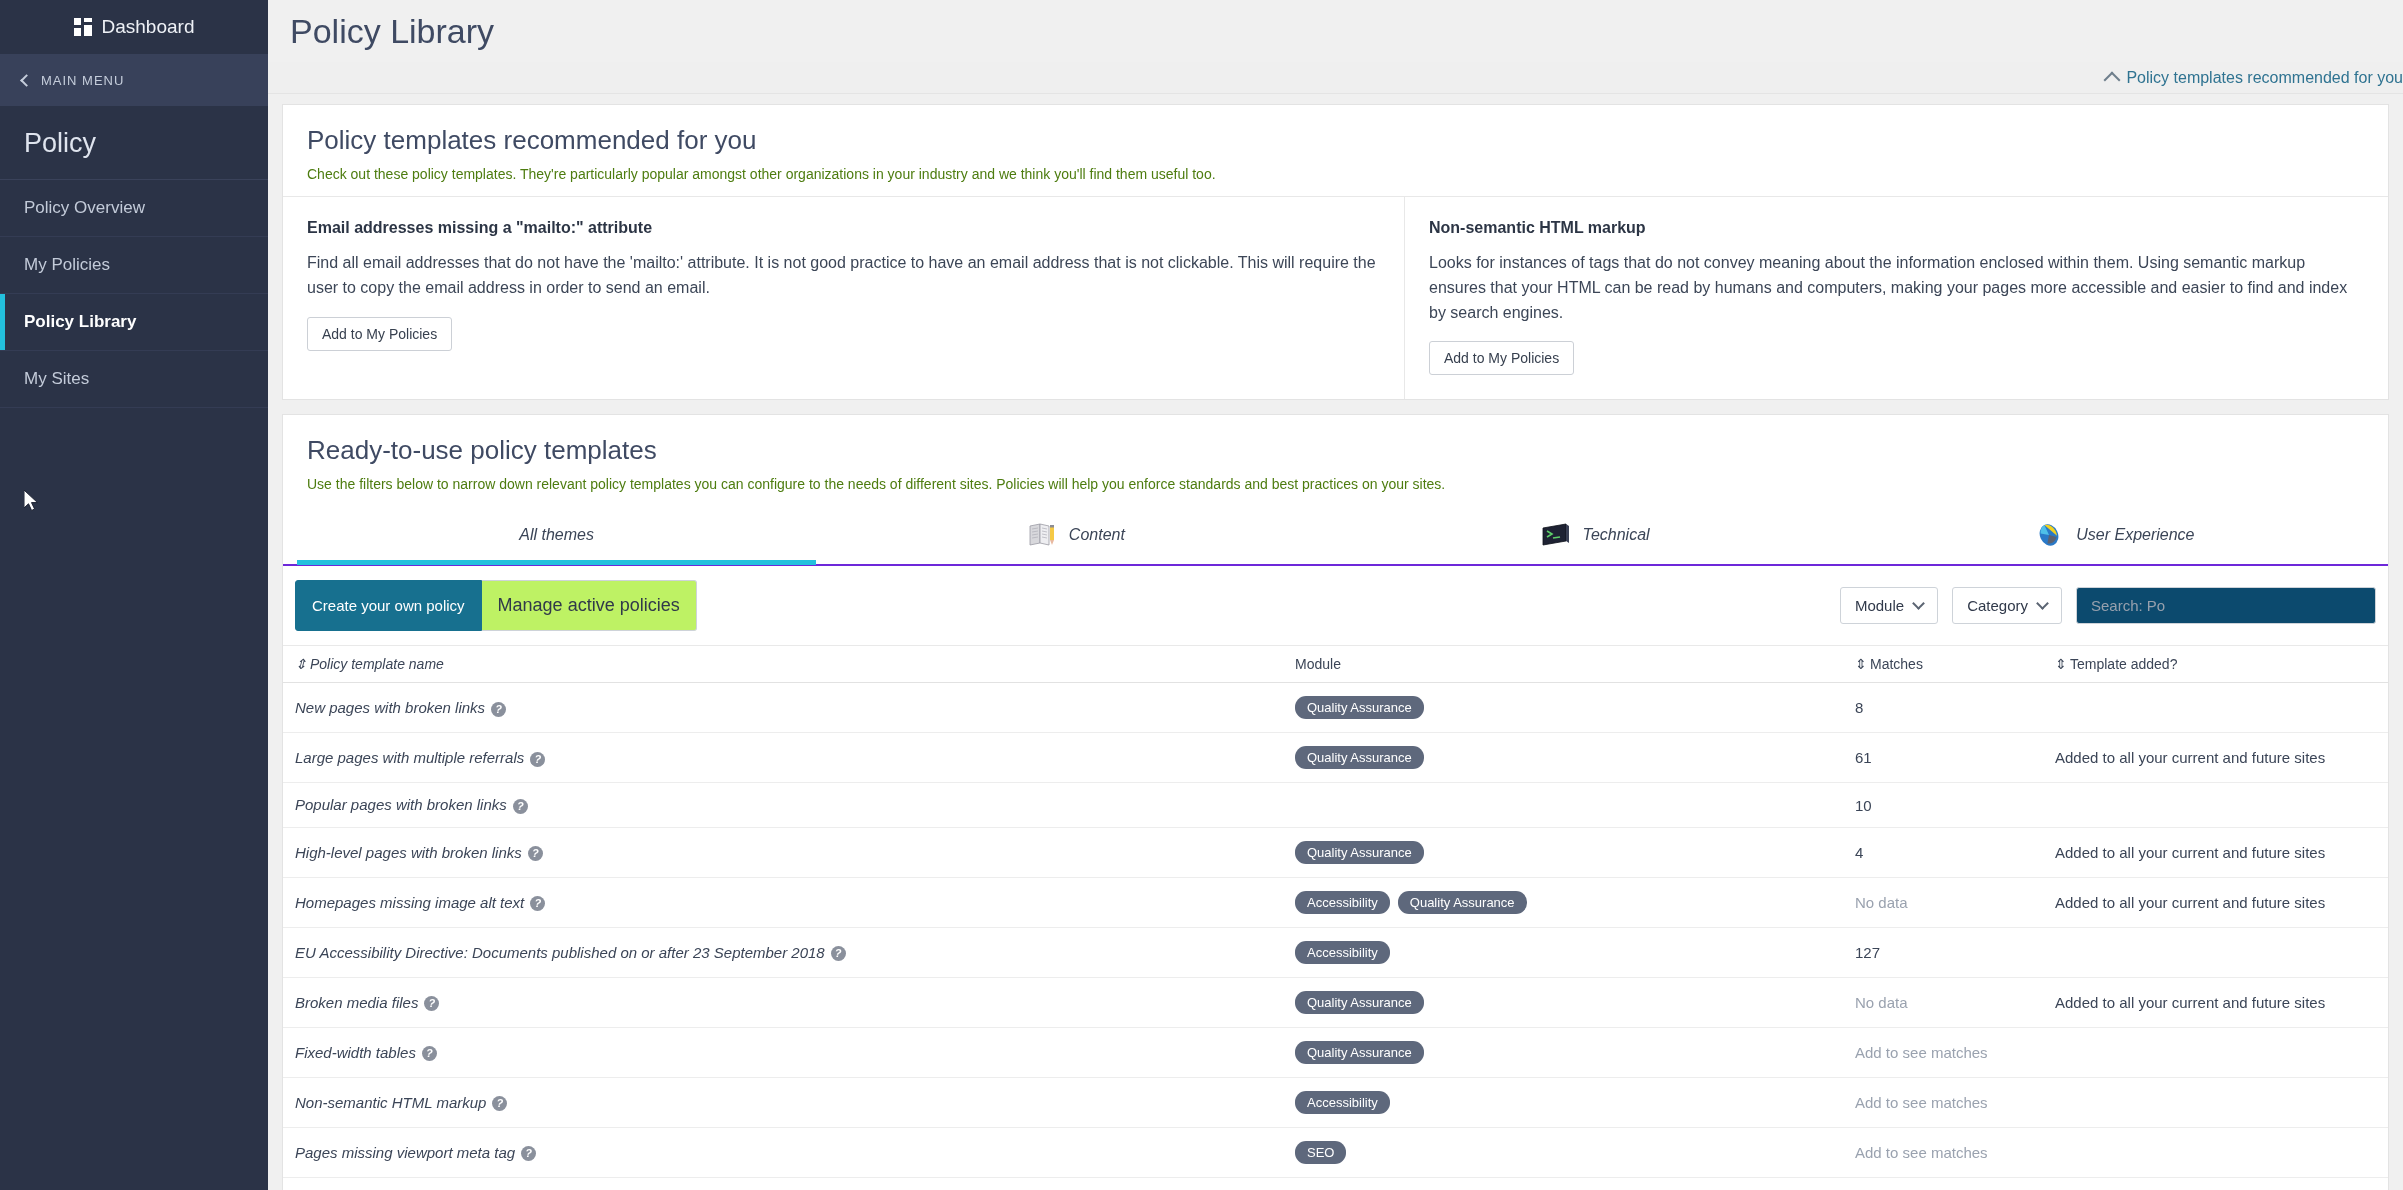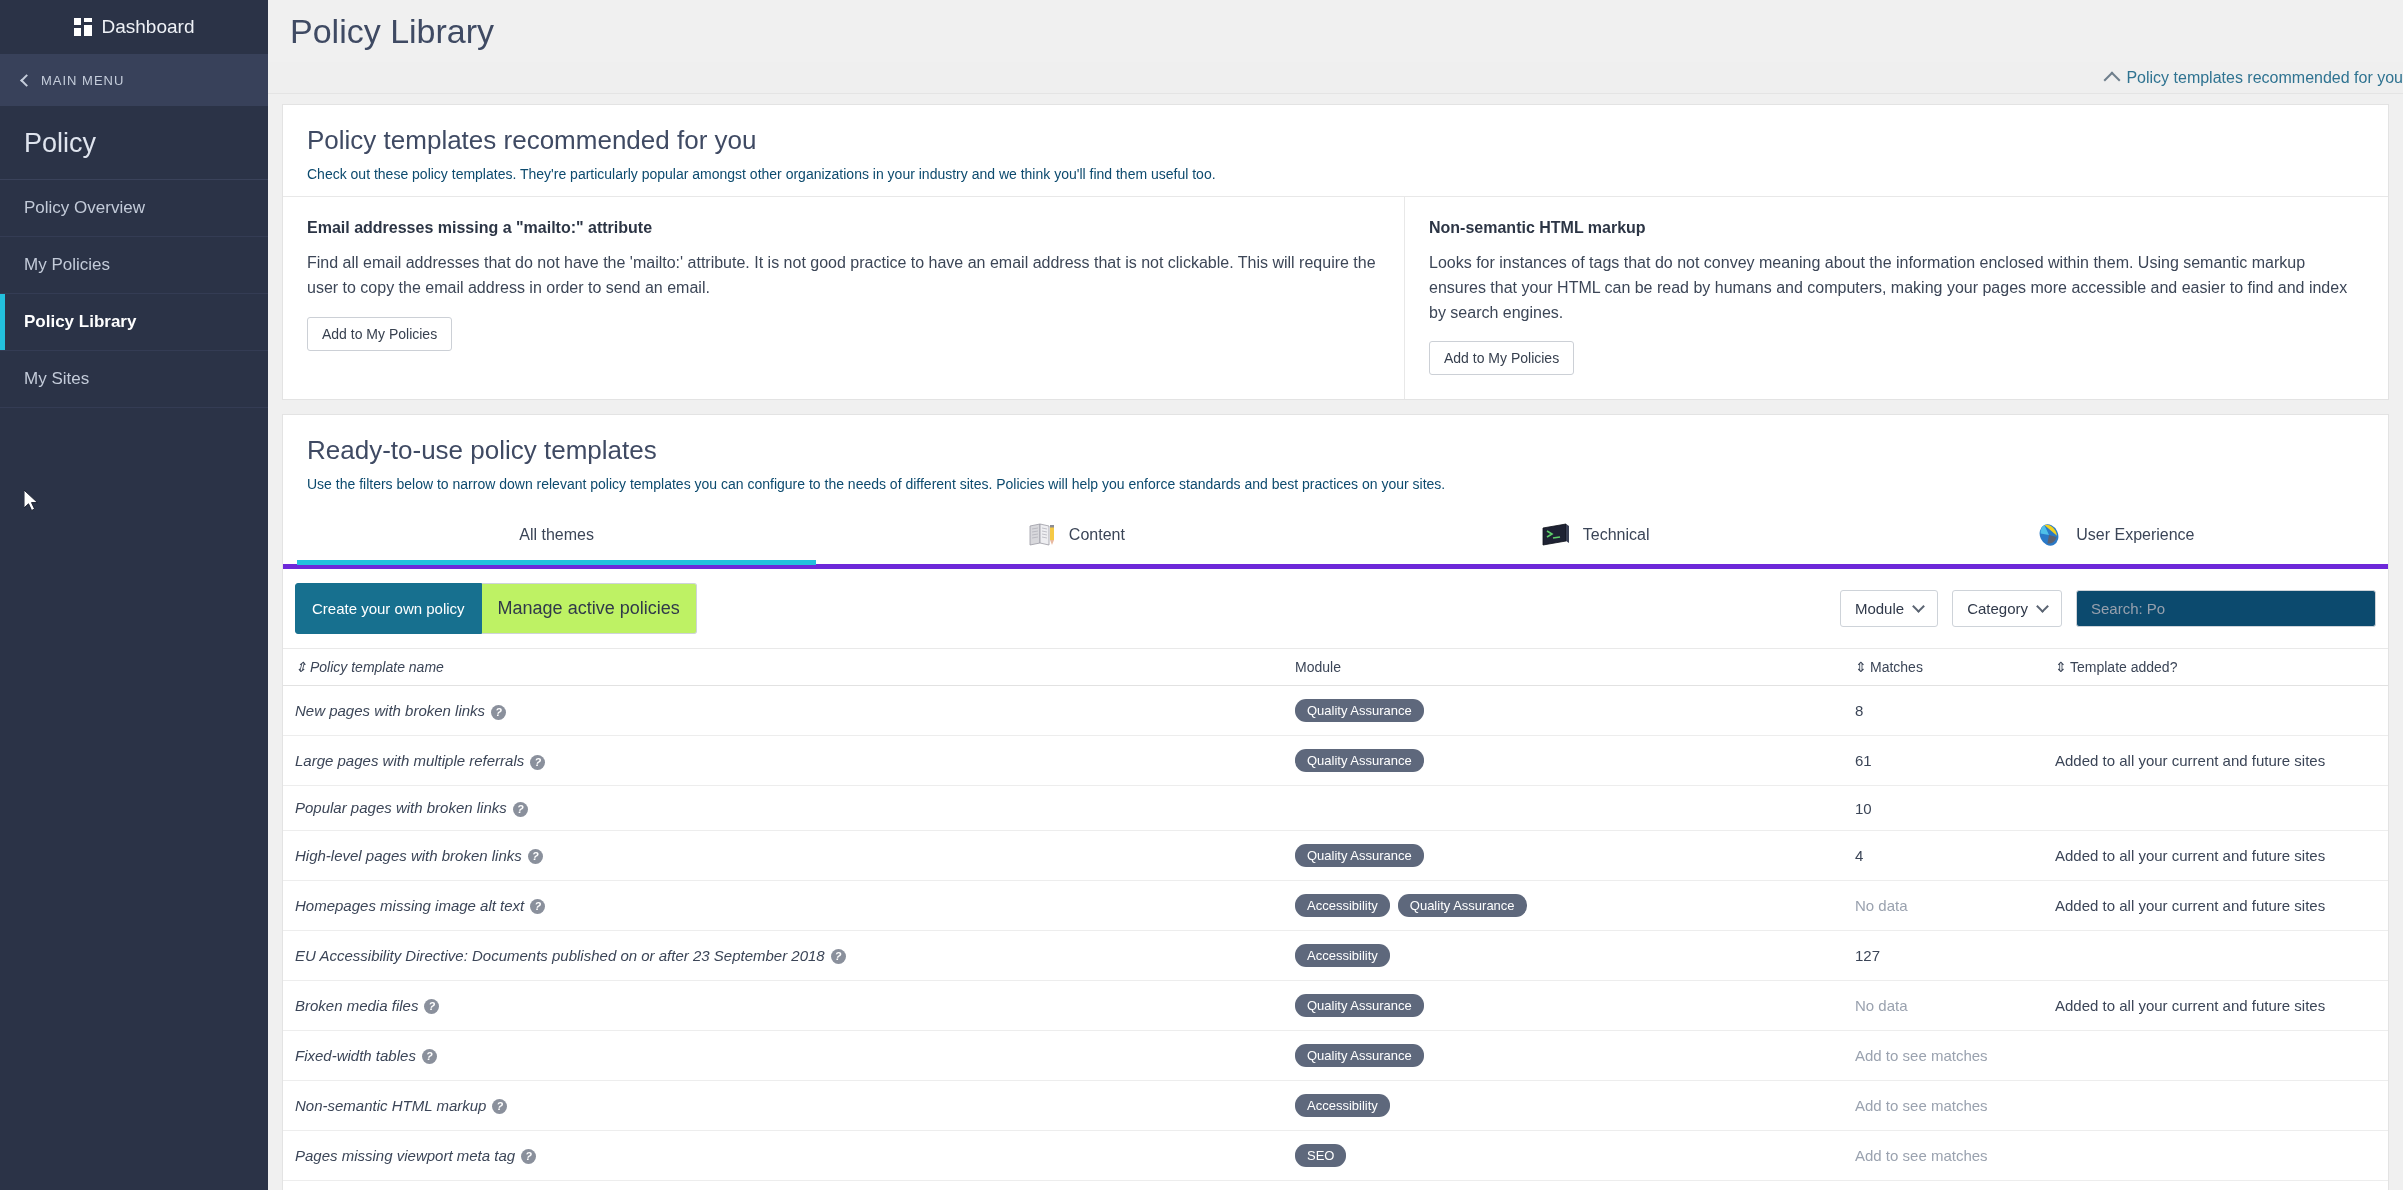--- a/index.html
+++ b/index.html
@@ -66,35 +66,35 @@
     font-size: 16px; color:#2f7391; display:flex; align-items:center; gap:8px;
     cursor:pointer; padding-right:0;
   }
   .chev-up { width:12px; height:12px; border-left:2px solid #6f7f8c; border-top:2px solid #6f7f8c; transform: rotate(45deg); display:inline-block; margin-top:4px;}
 
   .card {
     background:#ffffff; margin: 10px 14px 0 14px; border:1px solid #e3e3e3;
   }
   .card-head { padding: 20px 24px 14px 24px; }
   .card-h2 { font-size: 26px; color:#3f4a63; font-weight:400; margin-bottom: 10px;}
-  .card-sub { font-size: 14px; color:#0c4a6e; }
+  .card-sub { font-size: 14px; color:#4d7c0f; }
 
   .rec-row { display:flex; border-top:1px solid #e8e8e8; }
   .rec-col { padding: 22px 24px 24px 24px; }
   .rec-col.first { width: 1122px; border-right:1px solid #e8e8e8; }
   .rec-col.second { flex:1; }
   .rec-title { font-size:16px; font-weight:bold; color:#2c3545; margin-bottom:14px;}
   .rec-desc { font-size:16px; color:#3c4657; line-height:1.55; margin-bottom:16px;}
   .btn-outline {
     display:inline-block; background:#ffffff; border:1px solid #ccd0d6; border-radius:3px;
     padding: 8px 14px; font-size:14px; color:#37404f; cursor:pointer;
   }
 
   .card2 { background:#ffffff; margin: 14px 14px 0 14px; border:1px solid #e3e3e3; }
-  .tabs { display:flex; border-bottom:5px solid #6d28d9; padding: 0 14px; }
+  .tabs { display:flex; border-bottom:2px solid #6d28d9; padding: 0 14px; font-style: italic; }
   .tab {
     flex:1; display:flex; align-items:center; justify-content:center; gap:12px;
     height: 58px; font-size:16px; color:#3b4557; cursor:pointer; position:relative;
   }
   .tab.active::after {
     content:""; position:absolute; left:0; right:0; bottom:-1px; height:5px; background:#23c0dd;
   }
   .tab-ico { width:30px; height:26px; display:inline-block; }
 
   .toolbar {

